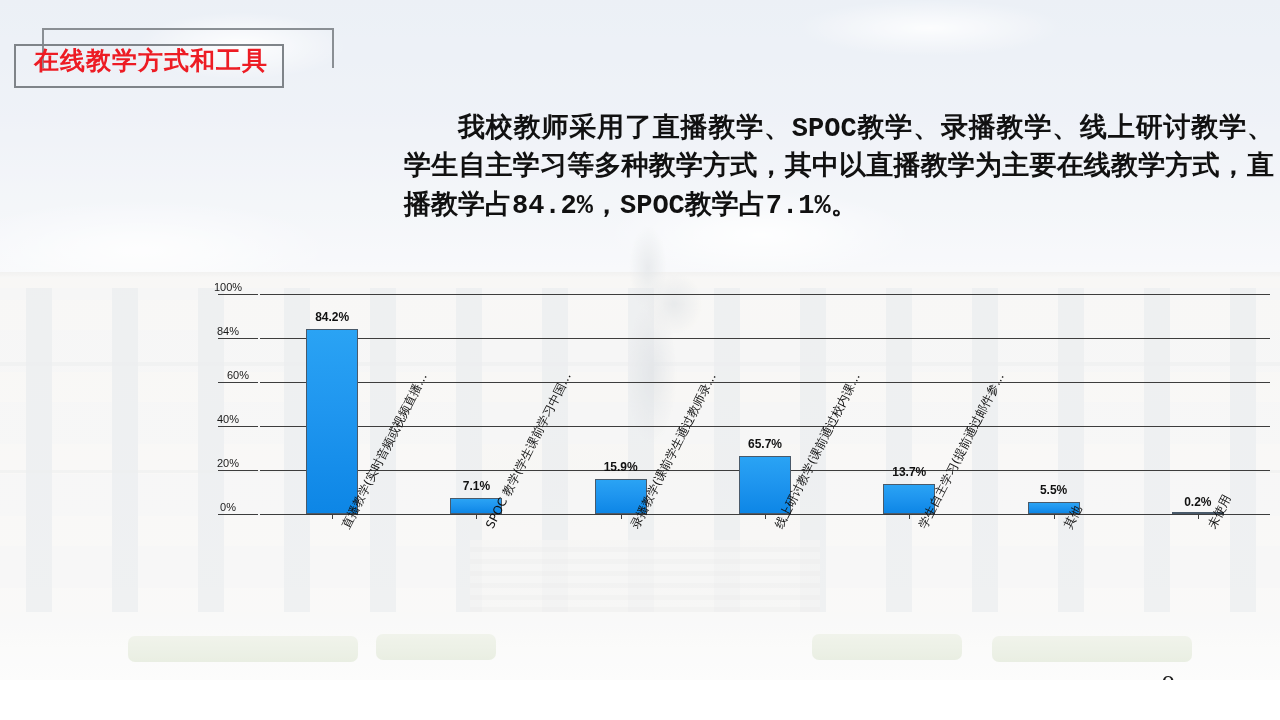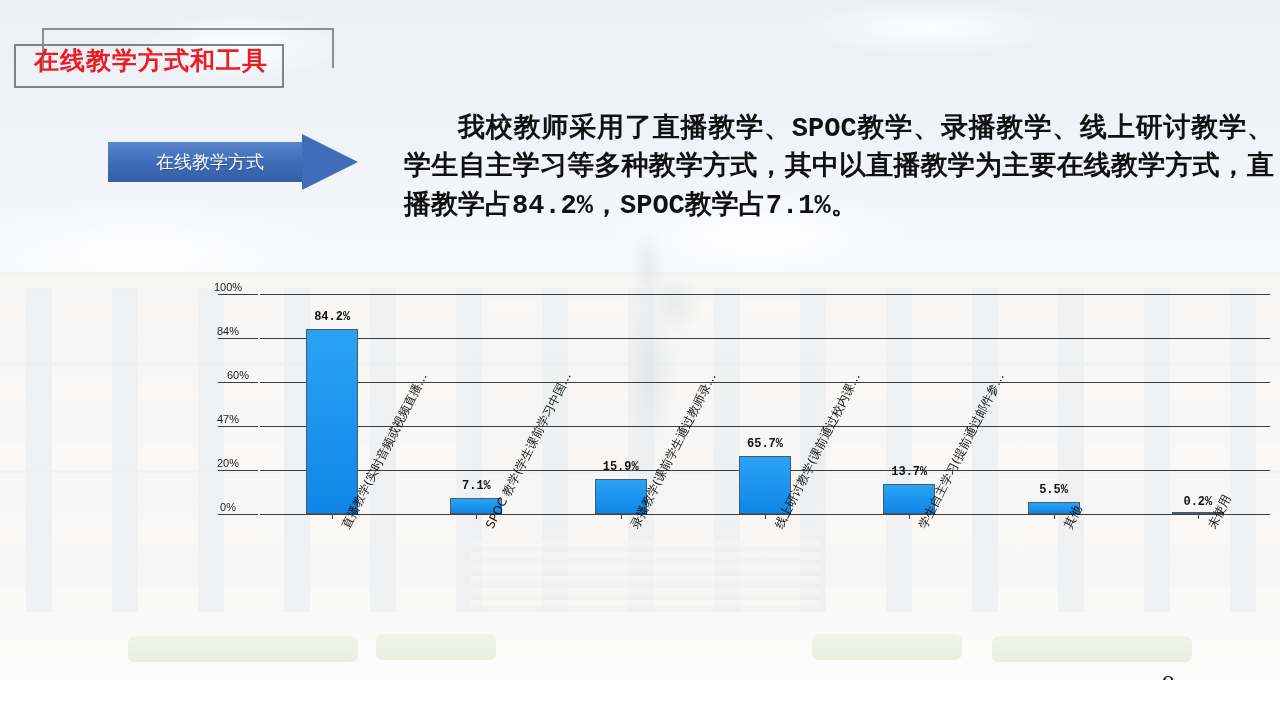--- a/index.html
+++ b/index.html
@@ -169,21 +169,21 @@
   }
 
   .bar {
     position: absolute; bottom: 0;
     background: linear-gradient(180deg, #2aa3f4 0%, #1f96ef 45%, #0d86e6 100%);
     border: 1px solid #4a5a6a;
   }
   .bar-value {
     position: absolute; text-align: center;
     font-size: 12px; font-weight: 700; color: #111111; white-space: nowrap;
-    font-family: Liberation Mono, monospace;
+    font-family: Liberation Sans, sans-serif;
   }
   .tickmark {
     position: absolute; width: 0; height: 5px; border-left: 1px solid #3d3d3d;
   }
 
   .cat-label {
     position: absolute;
     font-size: 12px; color: #111111; white-space: nowrap;
     transform-origin: left top;
     transform: rotate(-63deg);
@@ -225,39 +225,34 @@
     <div class="bg-hedge" style="left:992px;top:636px;width:200px;"></div>
     <div class="bg-whitewash"></div>
   </div>
 
   <div class="title-frame">
     <div class="title-rect-back"></div>
     <div class="title-rect-front"></div>
   </div>
   <div class="title-text">在线教学方式和工具</div>
 
-  <div class="arrow-banner">
-    <div class="arrow-body"></div>
-    <div class="arrow-head"></div>
-    <div class="arrow-label">在线教学方式</div>
-  </div>
 
   <div class="body-text">我校教师采用了直播教学、SPOC教学、录播教学、线上研讨教学、学生自主学习等多种教学方式，其中以直播教学为主要在线教学方式，直播教学占84.2%，SPOC教学占7.1%。</div>
 
   <div class="chart">
     <div class="plot" id="plot">
         <div class="axis-line" style="top: 220px;"></div>
         <div class="ytick-stub" style="top: 220px; left: -42px;"></div>
         <div class="ytick" style="top: 207px; left: -60px; right: auto;">0%</div>
         <div class="gridline" style="top: 176px;"></div>
         <div class="ytick-stub" style="top: 176px; left: -42px;"></div>
         <div class="ytick" style="top: 163px; left: -60px; right: auto;">20%</div>
         <div class="gridline" style="top: 132px;"></div>
         <div class="ytick-stub" style="top: 132px; left: -42px;"></div>
-        <div class="ytick" style="top: 119px; left: -60px; right: auto;">47%</div>
+        <div class="ytick" style="top: 119px; left: -60px; right: auto;">40%</div>
         <div class="gridline" style="top: 88px;"></div>
         <div class="ytick-stub" style="top: 88px; left: -42px;"></div>
         <div class="ytick" style="top: 75px; left: -60px; right: auto; padding-left: 20px;">60%</div>
         <div class="gridline" style="top: 44px;"></div>
         <div class="ytick-stub" style="top: 44px; left: -42px;"></div>
         <div class="ytick" style="top: 31px; left: -60px; right: auto;">84%</div>
         <div class="gridline" style="top: 0px;"></div>
         <div class="ytick-stub" style="top: 0px; left: -42px;"></div>
         <div class="ytick" style="top: -13px; left: -60px; right: auto;">100%</div>
         <div class="bar" style="left: 46.1429px; width: 52px; height: 185.24px;"></div>

